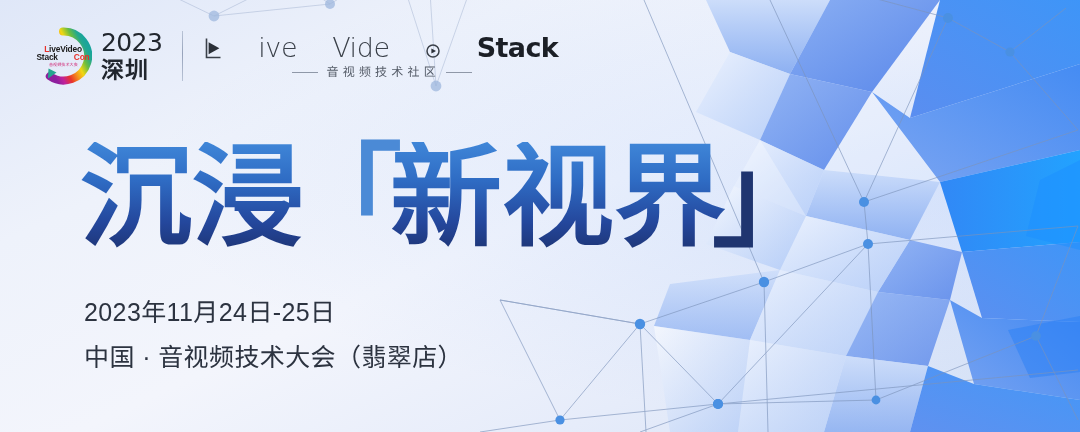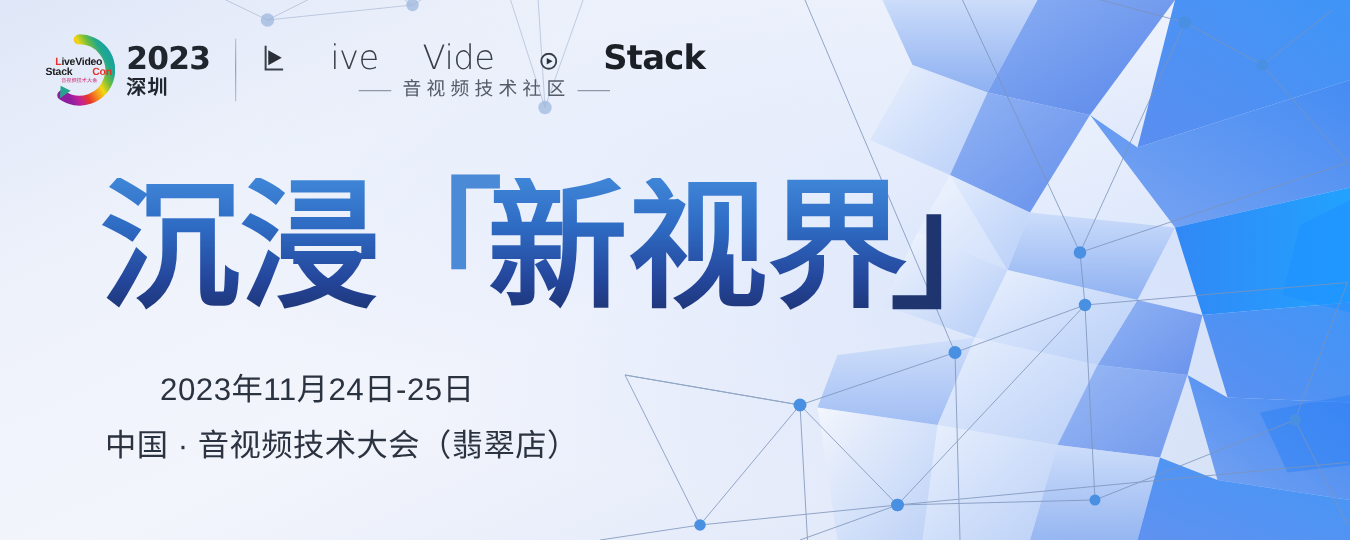--- a/index.html
+++ b/index.html
@@ -84,27 +84,27 @@
   .year-city {
     margin-left:9px;
     display:flex;
     flex-direction:column;
     align-items:flex-start;
     line-height:1;
     color:#21262e;
   }
   .year-city .yr {
     font-size:25px;
-    font-weight:bold;
+    font-weight:normal;
     letter-spacing:-0.6px;
     font-family:"DejaVu Sans",sans-serif;
   }
   .year-city .ct {
     margin-top:4px;
-    font-size:16px;
+    font-size:23px;
     font-weight:bold;
     letter-spacing:1px;
   }
 
   .divider {
     width:1px;
     height:50px;
     margin:0 22px 0 20px;
     background:linear-gradient(#b9c3d6,#97a3bb 45%,#b9c3d6);
     flex:0 0 auto;
@@ -153,25 +153,24 @@
     display:flex;
     align-items:center;
     margin-top:5px;
     gap:6px;
   }
   .lvs-sub .dash {
     width:26px; height:1px;
     background:#8f98a8;
   }
   .lvs-sub .txt {
-    font-size:15px;
+    font-size:12px;
     letter-spacing:4.2px;
     color:#555c68;
     padding-left:3px;
-    font-family:Liberation Serif, serif;
   }
 
   
   .headline {
     position:absolute;
     left:80px; top:142px;
     z-index:5;
     display:flex;
     align-items:flex-start;
     line-height:1;
@@ -205,21 +204,20 @@
     position:absolute;
     left:84px; top:300px;
     z-index:5;
     color:#2c3340;
     line-height:1;
   }
   .meta .date {
     font-size:25px;
     letter-spacing:0.4px;
     font-weight:400;
-    margin-left:44px;
   }
   .meta .venue {
     margin-top:20px;
     font-size:25px;
     letter-spacing:0.4px;
     font-weight:400;
   }
 </style>
 </head>
 <body>

